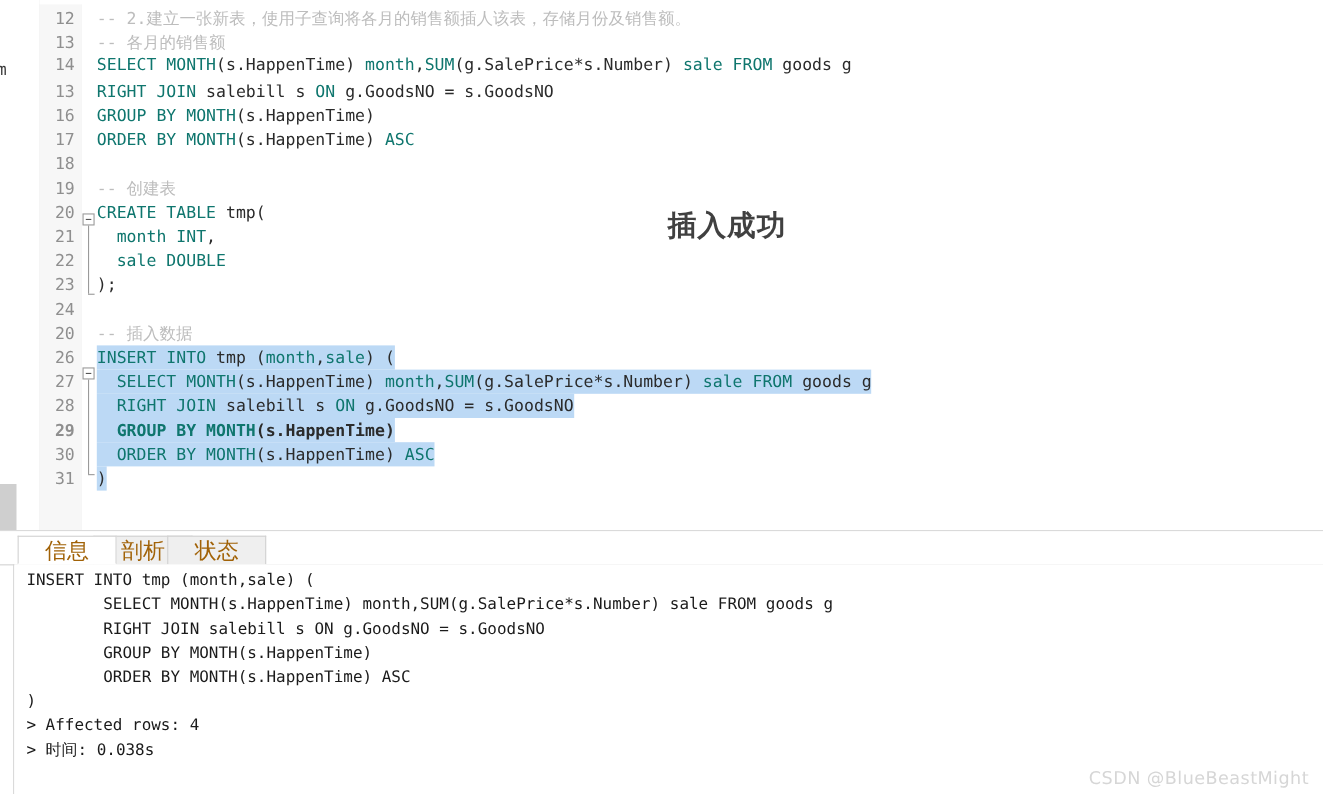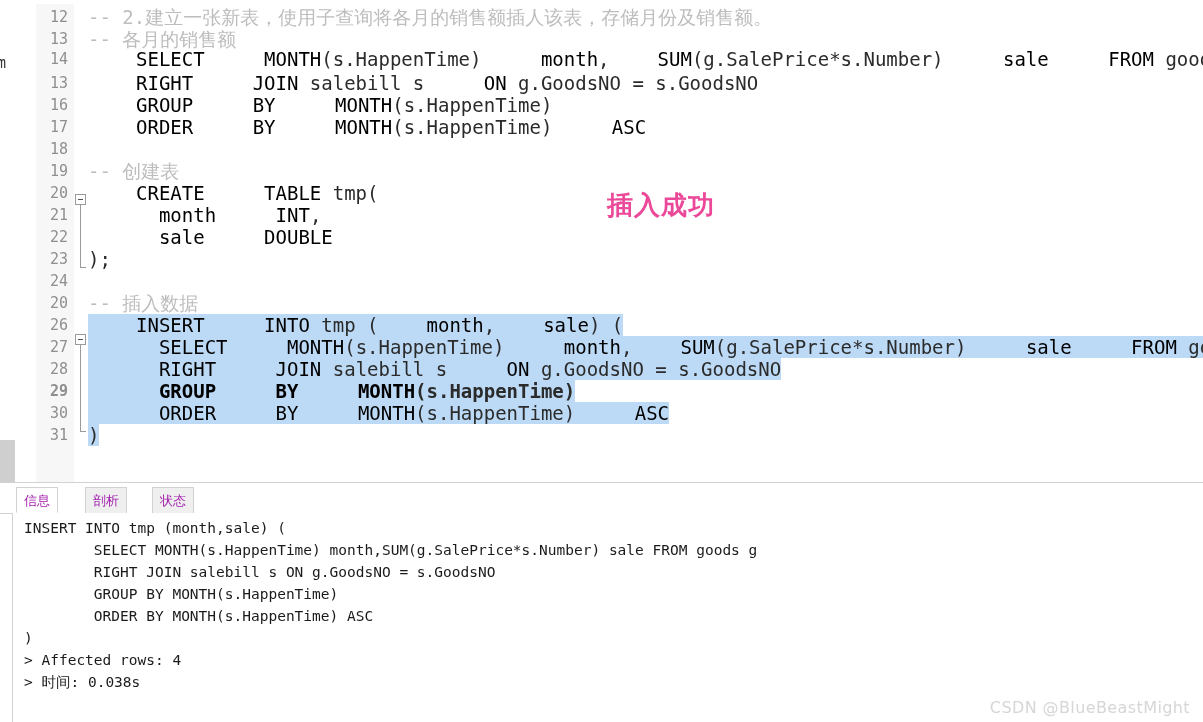--- a/index.html
+++ b/index.html
@@ -115,26 +115,26 @@
     font-family: "DejaVu Sans Mono", monospace;
     font-size: 15px;
     color: #8f8f8f;
   }
 
   .code {
     position: absolute;
     left: 88px;
     white-space: pre;
     font-family: "DejaVu Sans Mono", monospace;
-    font-size: 19px;
+    font-size: 15px;
     color: #2b2b2b;
     text-align: center;
   }
 
-  .code .kw   { color: #000000; margin-left: 48px; }
+  .code .kw   { color: #0f766e; }
   .code .cmt  { color: #bdbdbd; }
 
   .selline {
     background: #bcd9f5;
     display: inline-block;
     padding: 0;
   }
 
   
   .fold-box {
@@ -170,21 +170,21 @@
   }
 
   
   .annotation {
     position: absolute;
     left: 607px;
     top: 188px;
     font-family: Liberation Mono, monospace;
     font-size: 26px;
     font-weight: bold;
-    color: #ec4899;
+    color: #404040;
     letter-spacing: 1px;
   }
 
   
   #result-panel {
     position: absolute;
     left: 0;
     top: 482px;
     width: 1203px;
     height: 240px;
@@ -200,24 +200,24 @@
     height: 30px;
     background: #ffffff;
     border-bottom: 1px solid #d2d2d2;
   }
 
   .tab {
     position: absolute;
     top: 4px;
     height: 26px;
     line-height: 25px;
-    padding: 0 7px;
+    padding: 0 24px;
     font-family: "DejaVu Sans", sans-serif;
-    font-size: 13px;
-    color: #a21caf;
+    font-size: 20px;
+    color: #a16207;
     background: #efefef;
     border: 1px solid #d2d2d2;
     border-bottom: none;
     box-sizing: border-box;
     cursor: default;
   }
   .tab.active {
     background: #ffffff;
     border-bottom: 1px solid #ffffff;
     z-index: 3;

